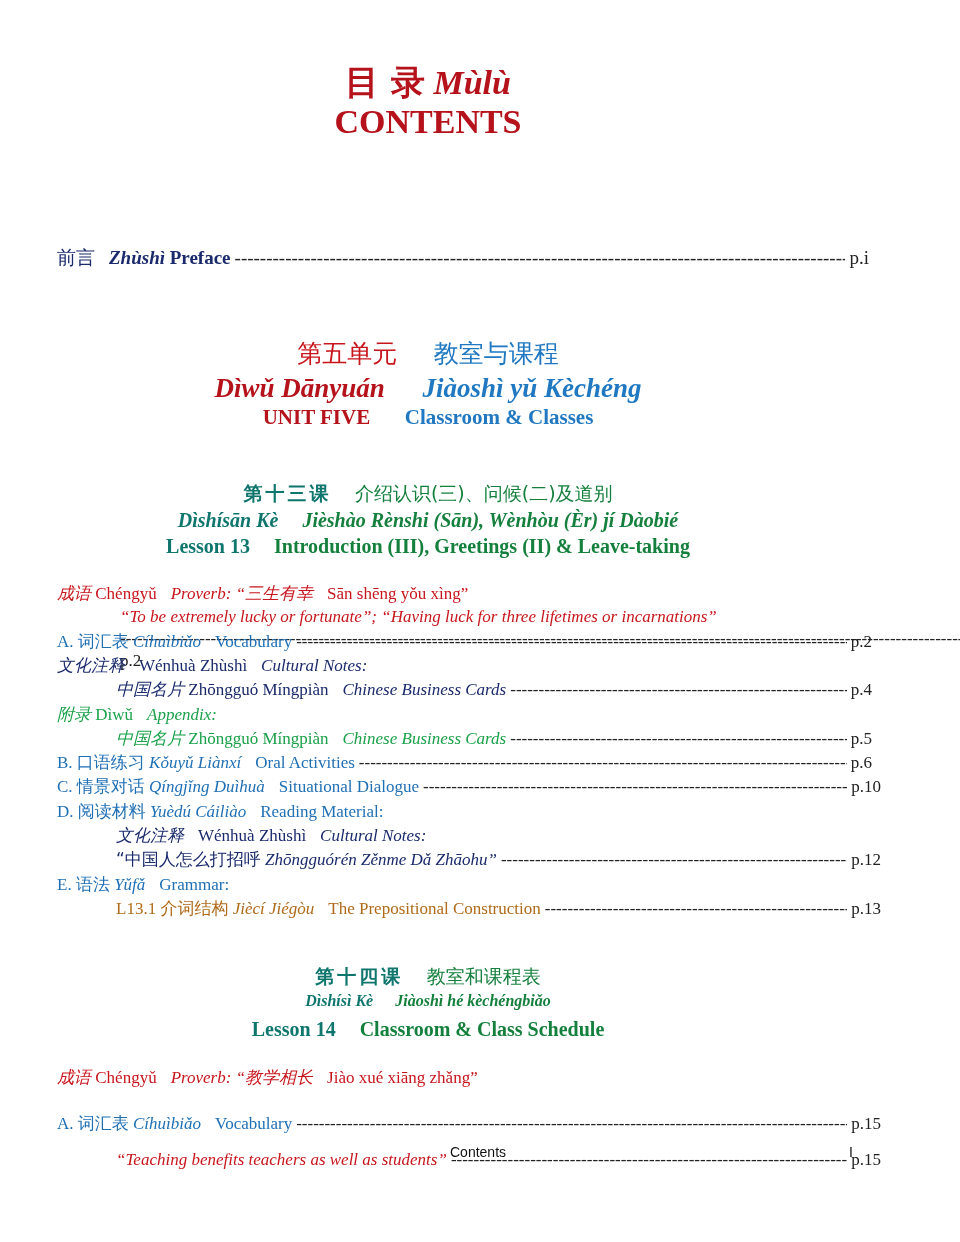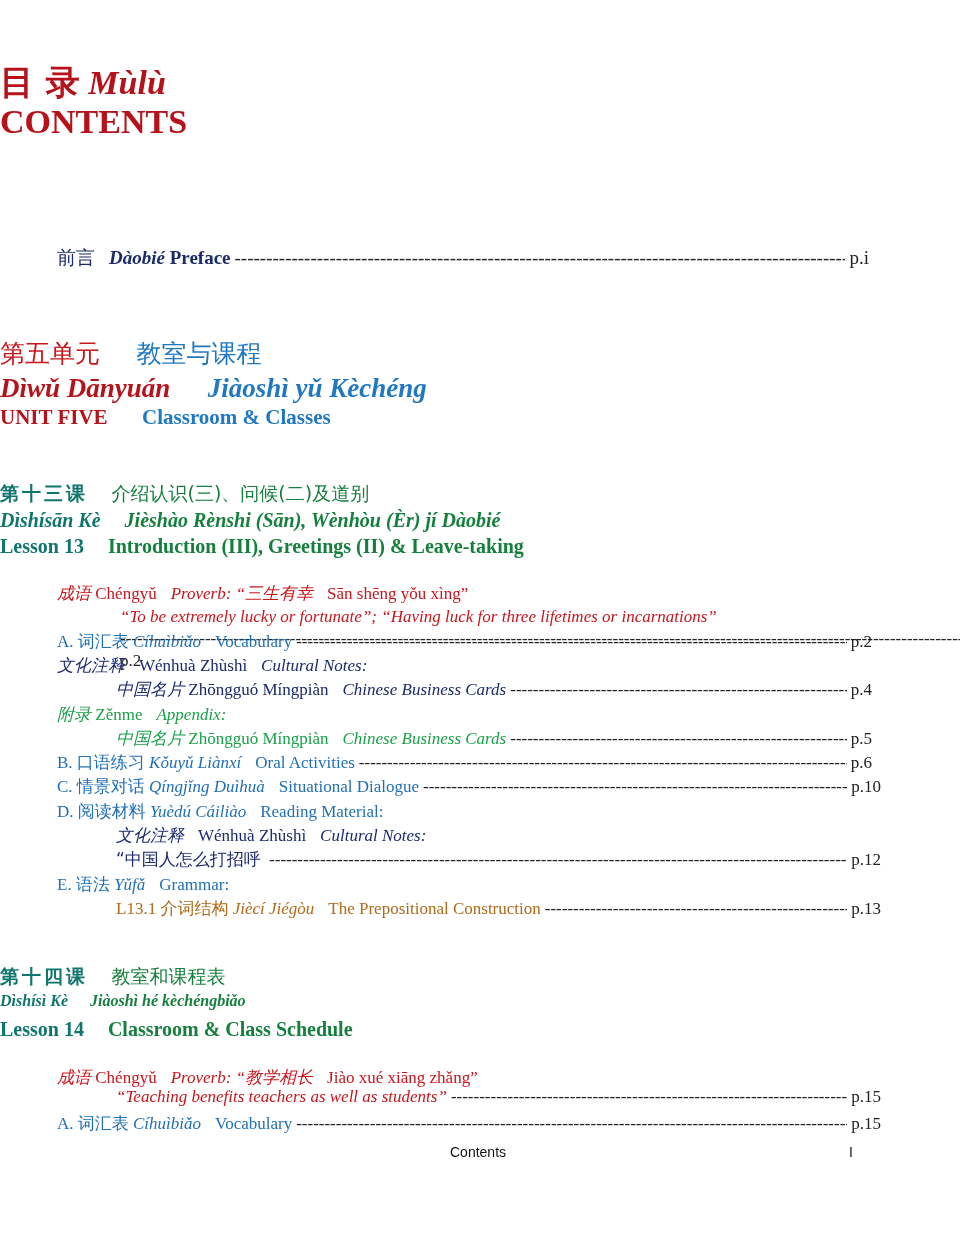--- a/index.html
+++ b/index.html
@@ -1,19 +1,19 @@
 <!DOCTYPE html>
 <html><head>
 <meta charset="utf-8">
 <style>
   html, body { margin:0; padding:0; background:#ffffff; }
   body { width:960px; height:1242px; position:relative; overflow:hidden;
          font-family:"Liberation Serif","DejaVu Serif",serif; color:#111; }
   .abs { position:absolute; white-space:nowrap; }
-  .center { left:0; width:800px; text-align:left; }
+  .center { left:0; width:800px; text-align:center;padding-left:28px; }
   .red { color:#c8161d; }
   .darkred { color:#b5121b; }
   .navy { color:#1a2a6c; }
   .blue { color:#1f78c1; }
   .toc-blue { color:#1f6fb5; }
   .purple { color:#0f766e; }
   .green { color:#1aa14a; }
   .brown { color:#b06a1a; }
   .black { color:#15803d; }
   .i { font-style:italic; }
@@ -34,21 +34,21 @@
 
 <div class="abs center title1 darkred">
   <span class="cjk">目 录</span>
   <span class="i">Mùlù</span>
 </div>
 <div class="abs center title2 darkred">CONTENTS</div>
 
 <div class="row navy" style="top:246px; left:57px; width:812px; font-size:19px;">
   <span class="cjk">前言</span>
   <span class="gap"></span>
-  <span class="i b">Dàobié</span>&nbsp;
+  <span class="i b">Zhùshì</span>&nbsp;
   <span class="b">Preface</span>
   <span class="leader"></span>
   <span class="page">p.i</span>
 </div>
 
 <div class="abs center" style="top:337px; font-size:25px;">
   <span class="cjk red">第五单元</span>
   <span class="gap2"></span>
   <span class="cjk blue">教室与课程</span>
 </div>
@@ -115,21 +115,21 @@
   <span class="cjk i">中国名片</span>&nbsp;
   <span>Zhōngguó Míngpiàn</span>
   <span class="gap"></span>
   <span class="i">Chinese Business Cards</span>
   <span class="leader"></span>
   <span class="page">p.4</span>
 </div>
 
 <div class="row green" style="top:703px; left:57px;">
   <span class="cjk i">附录</span>&nbsp;
-  <span>Zěnme</span>
+  <span>Dìwǔ</span>
   <span class="gap"></span>
   <span class="i">Appendix:</span>
 </div>
 <div class="row green" style="top:727px; left:116px; width:756px;">
   <span class="cjk i">中国名片</span>&nbsp;
   <span>Zhōngguó Míngpiàn</span>
   <span class="gap"></span>
   <span class="i">Chinese Business Cards</span>
   <span class="leader"></span>
   <span class="page">p.5</span>
@@ -164,20 +164,21 @@
 </div>
 <div class="row navy" style="top:824px; left:116px;">
   <span class="cjk i">文化注释</span>
   <span class="gap"></span>
   <span>Wénhuà Zhùshì</span>
   <span class="gap"></span>
   <span class="i">Cultural Notes:</span>
 </div>
 <div class="row navy" style="top:848px; left:116px; width:765px;">
   <span class="cjk">“中国人怎么打招呼</span>&nbsp;
+  <span class="i">Zhōngguórén Zěnme Dǎ Zhāohu”</span>
   <span class="leader"></span>
   <span class="page">p.12</span>
 </div>
 
 <div class="row toc-blue" style="top:873px; left:57px;">
   <span>E.</span>&nbsp;
   <span class="cjk">语法</span>&nbsp;
   <span class="i">Yǔfǎ</span>
   <span class="gap"></span>
   <span>Grammar:</span>
@@ -210,21 +211,21 @@
 
 <div class="row red" style="top:1066px; left:57px;">
   <span class="cjk i">成语</span>&nbsp;
   <span>Chéngyǔ</span>
   <span class="gap"></span>
   <span class="i">Proverb: “</span>
   <span class="cjk i">教学相长</span>
   <span class="gap"></span>
   <span>Jiào xué xiāng zhǎng”</span>
 </div>
-<div class="row red" style="top:1086px; left:116px; width:765px;">
+<div class="row red" style="top:1149px; left:116px; width:765px;">
   <span class="i">“Teaching benefits teachers as well as students”</span>
   <span class="leader"></span>
   <span class="page">p.15</span>
 </div>
 <div class="row toc-blue" style="top:1112px; left:57px; width:824px;">
   <span>A.</span>&nbsp;
   <span class="cjk">词汇表</span>&nbsp;
   <span class="i">Cíhuìbiǎo</span>
   <span class="gap"></span>
   <span>Vocabulary</span>

